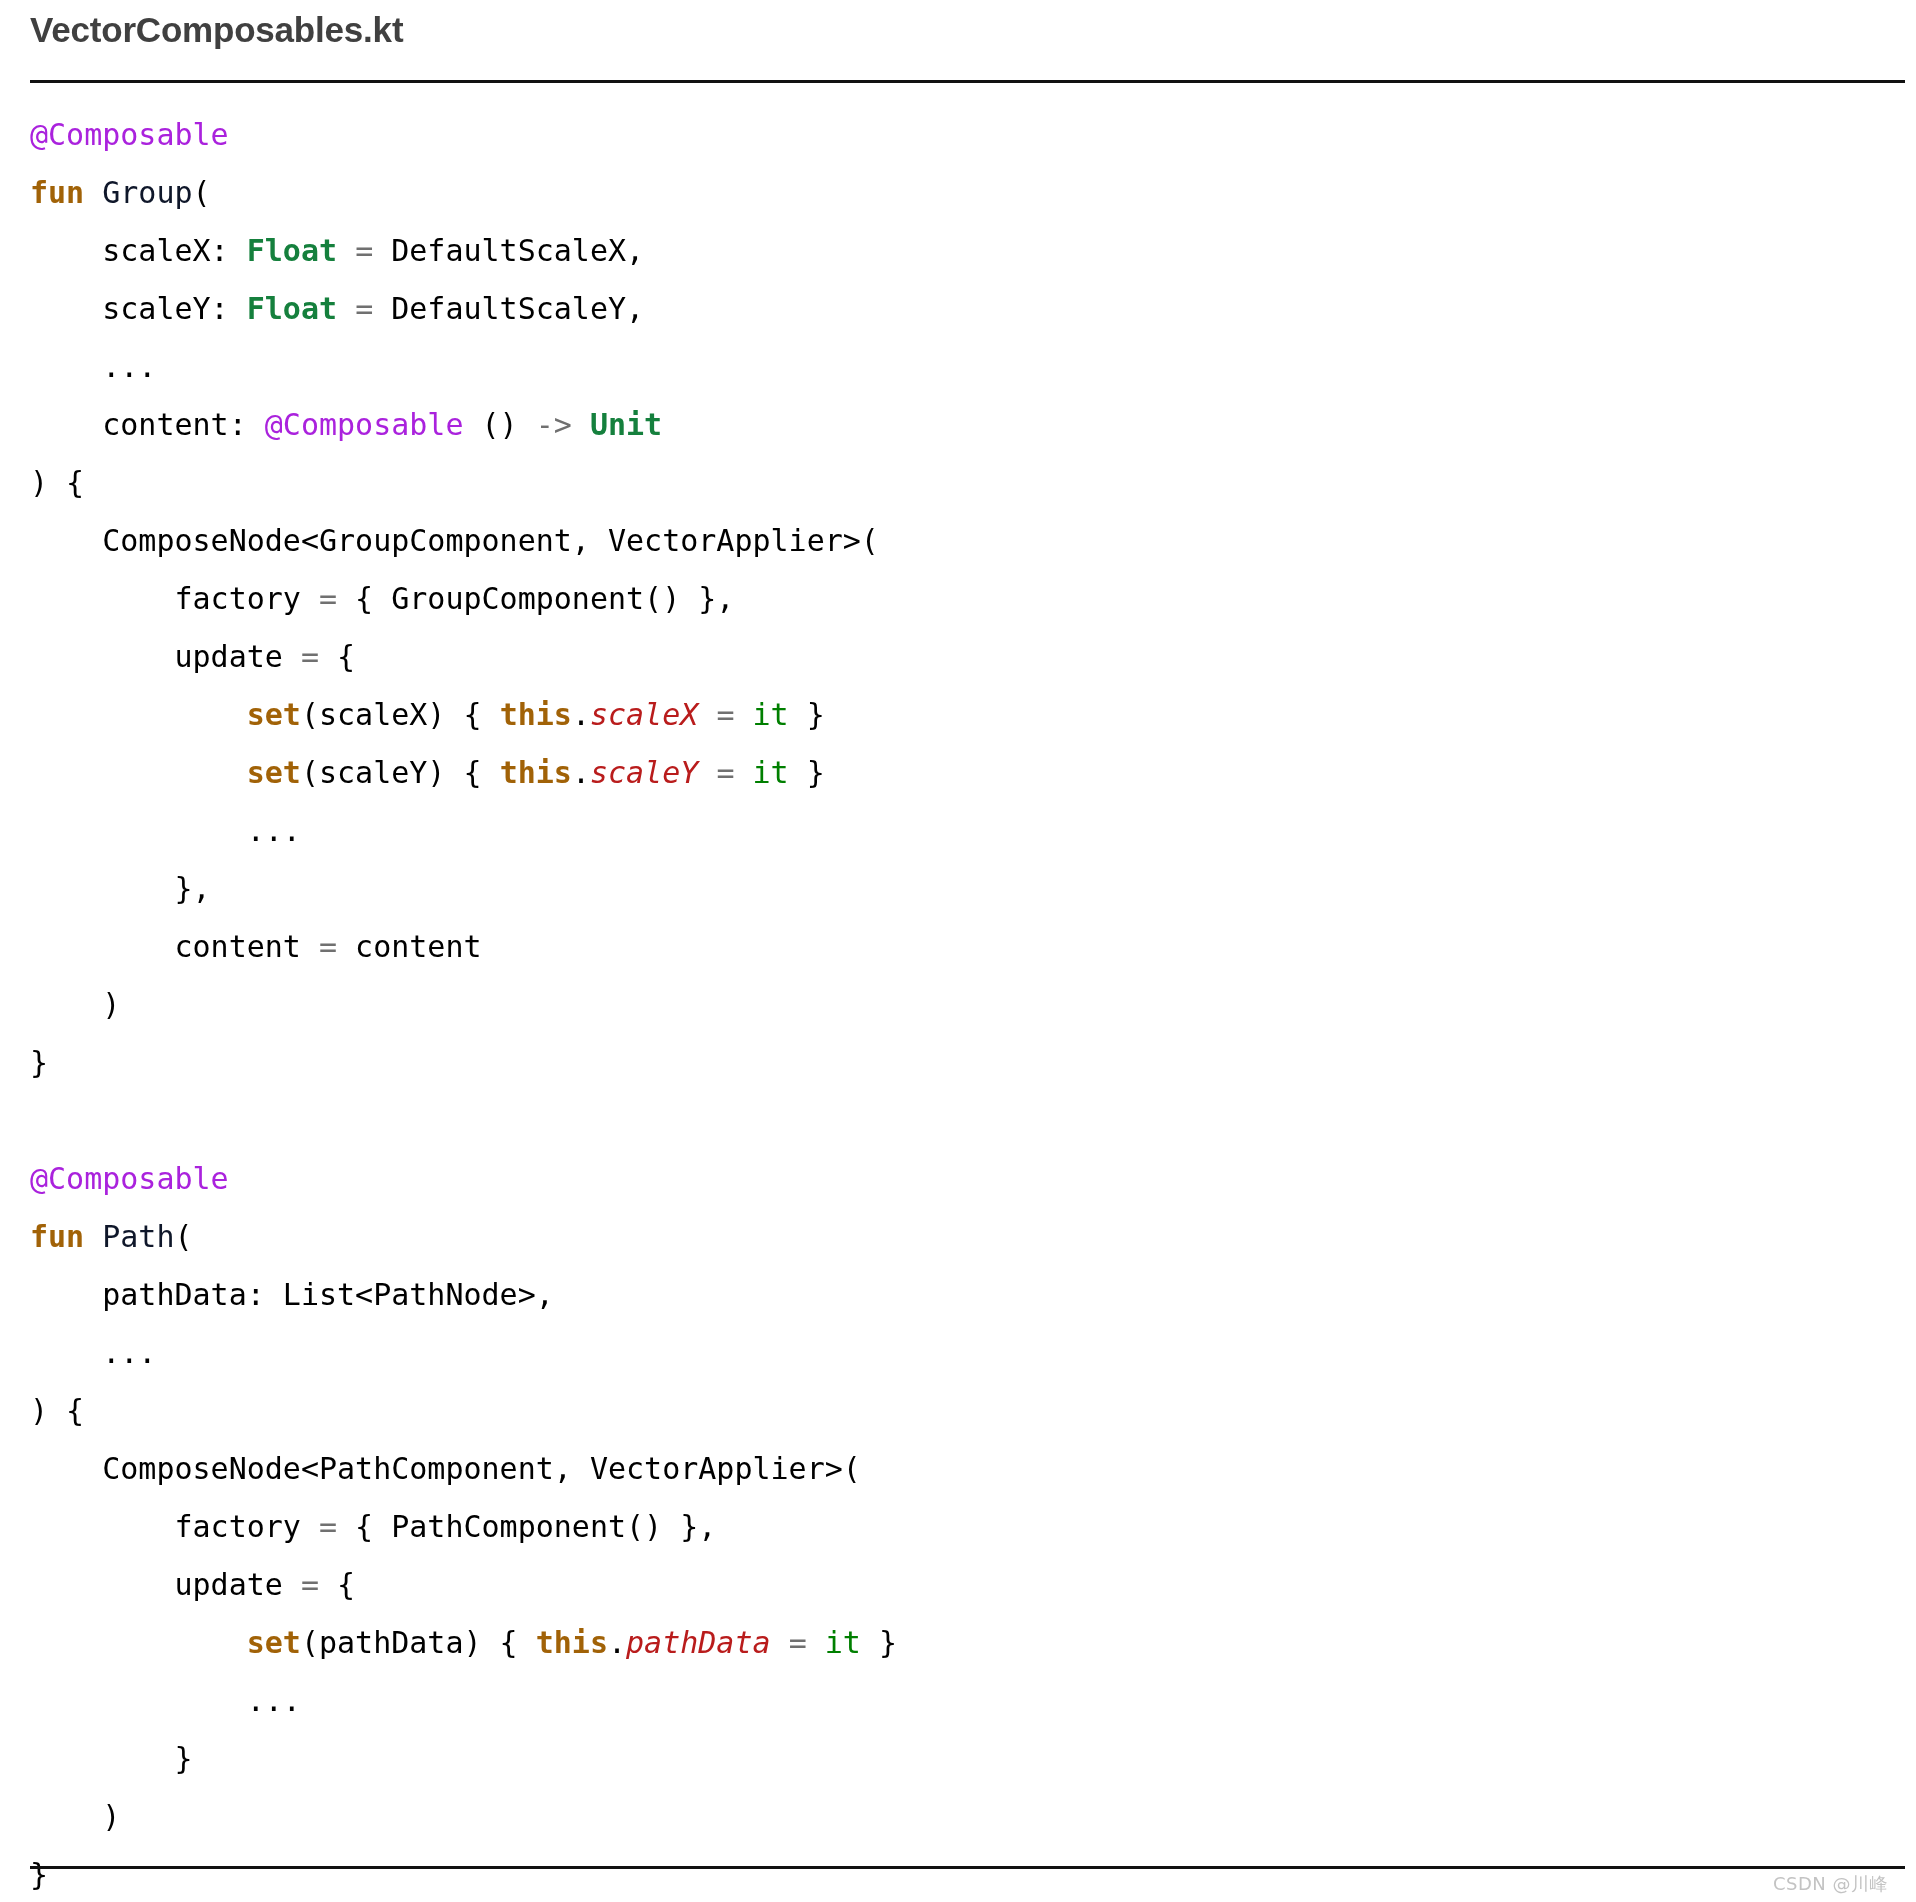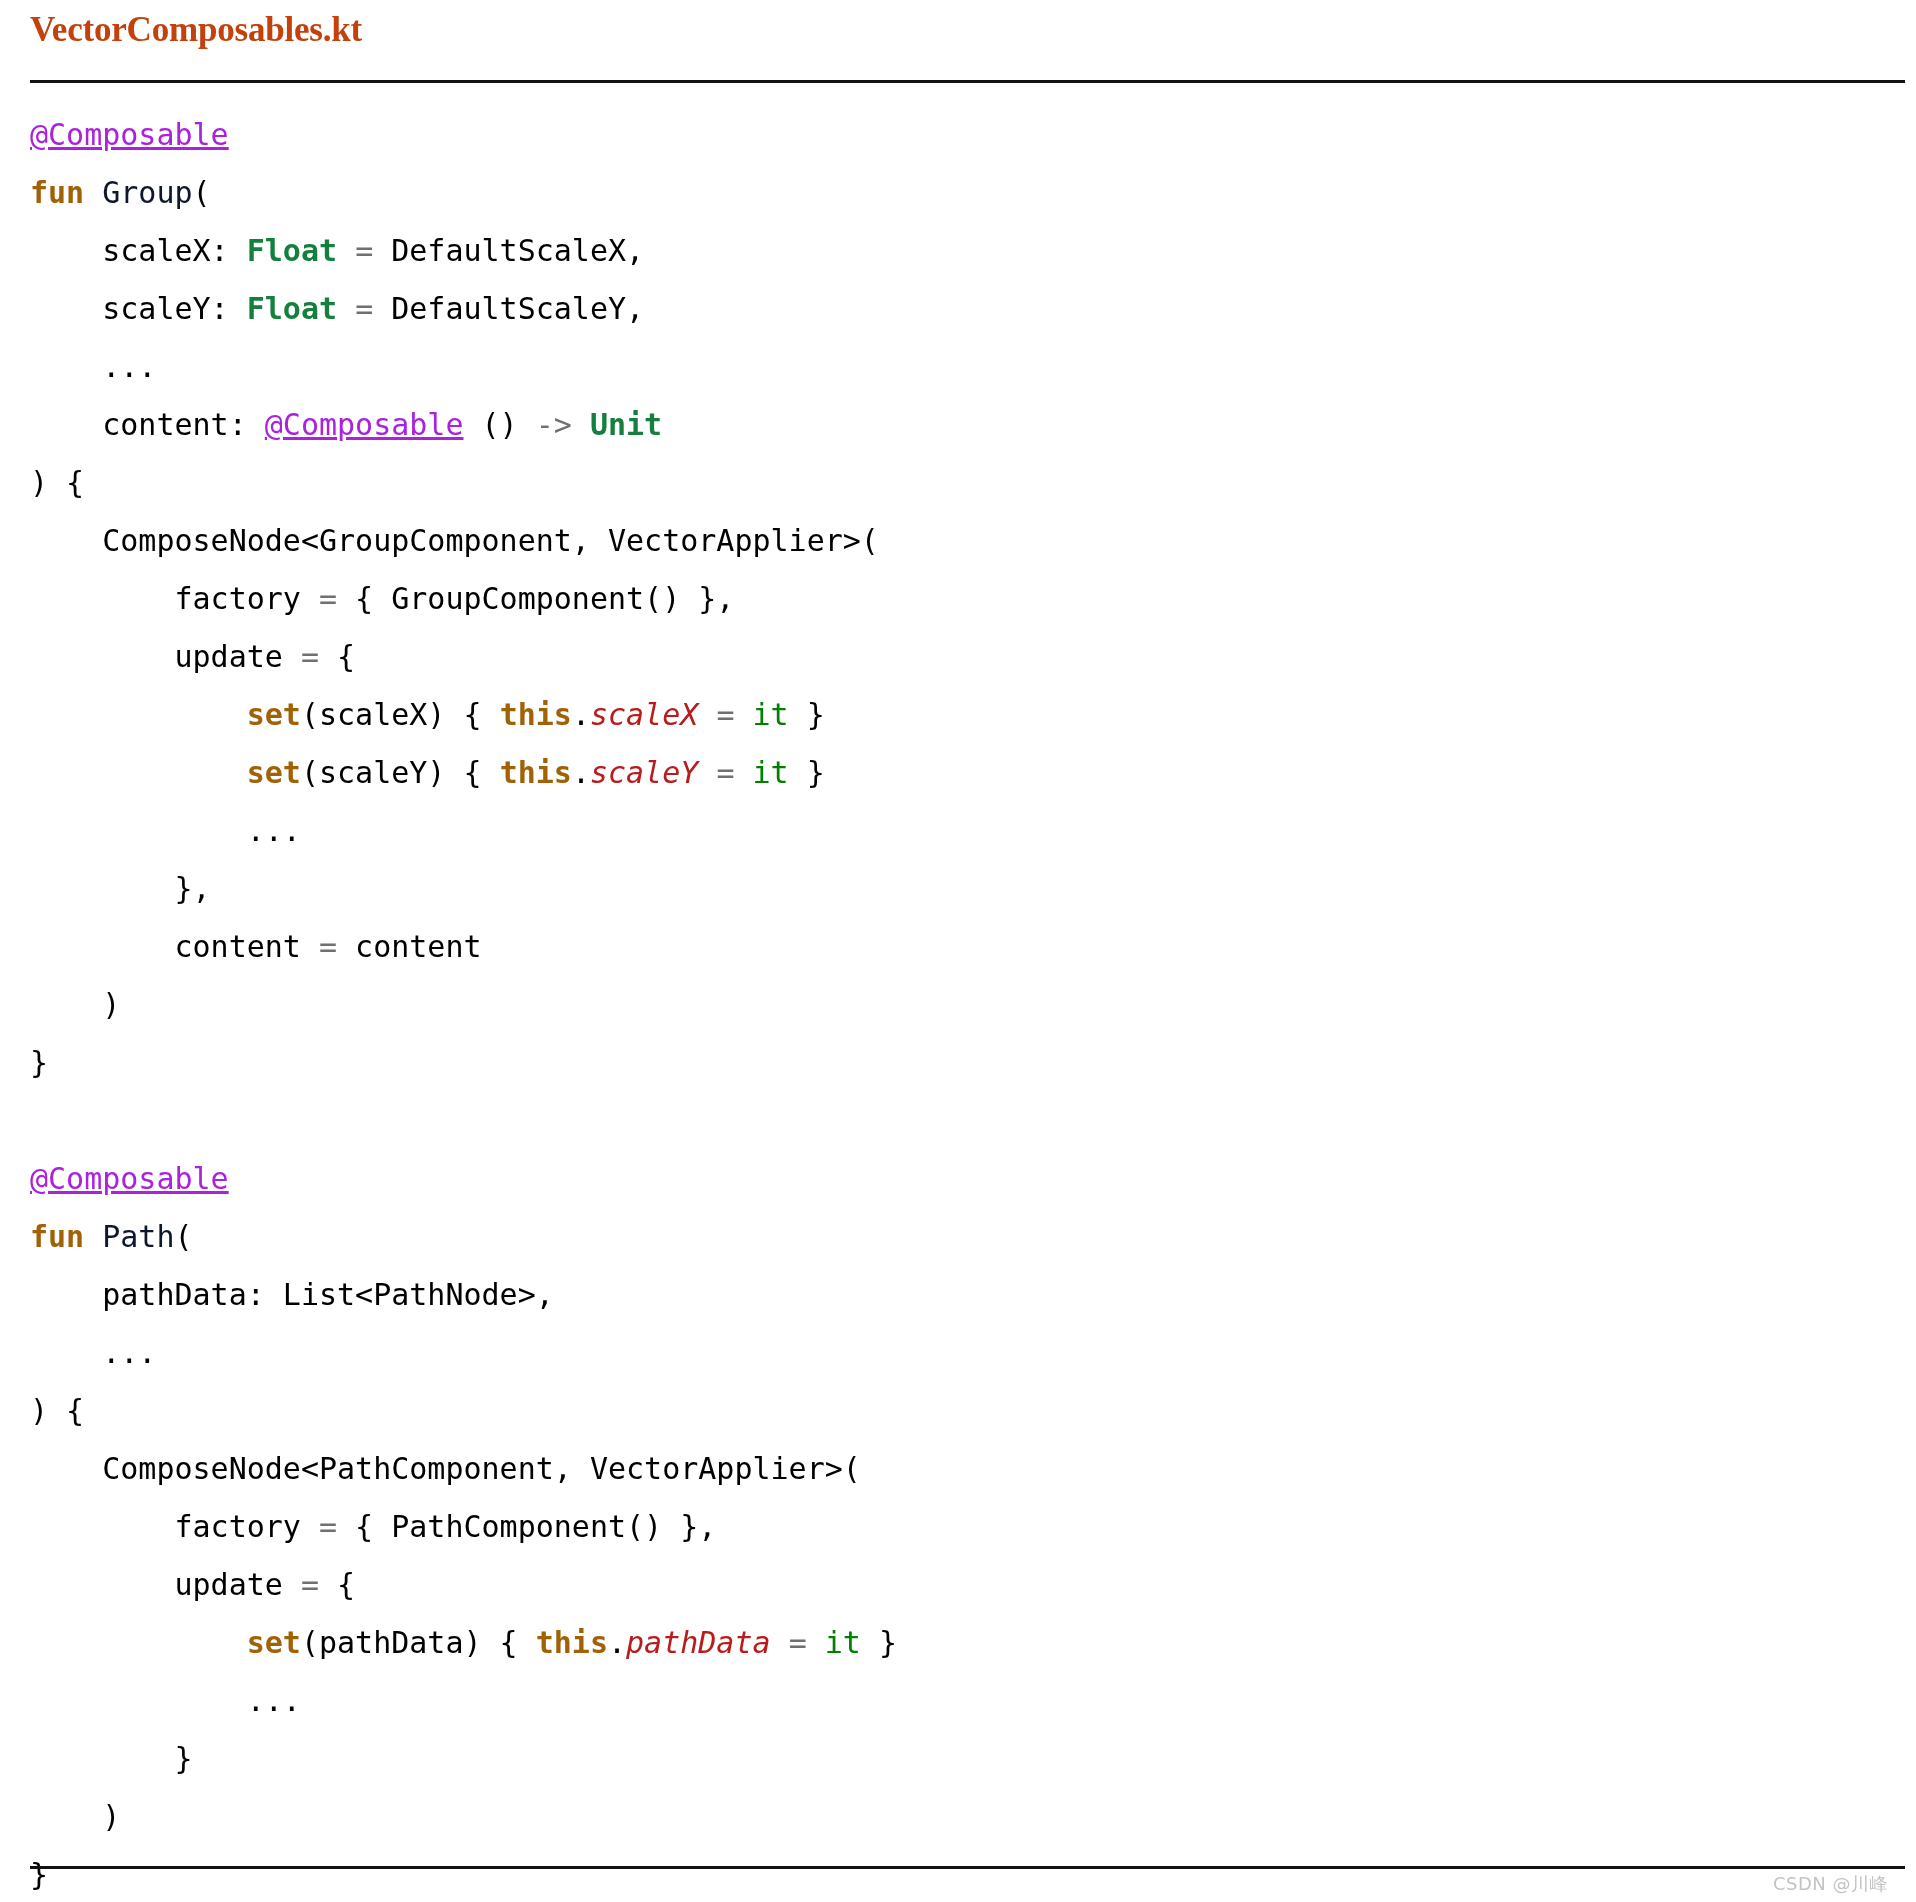--- a/index.html
+++ b/index.html
@@ -18,25 +18,25 @@
   .page {
     position: absolute;
     inset: 0;
     background: #ffffff;
   }
 
   .file-title {
     position: absolute;
     left: 30px;
     top: 8px;
-    font-family: Liberation Serif, serif;
+    font-family: Liberation Sans, sans-serif;
     font-weight: bold;
     font-size: 35px;
     line-height: 44px;
-    color: #c2410c;
+    color: #404040;
     letter-spacing: -0.2px;
     white-space: nowrap;
   }
 
   .rule {
     position: absolute;
     left: 30px;
     width: 1875px;
     height: 0;
     border-top: 3px solid #111111;
@@ -57,21 +57,21 @@
     letter-spacing: 0px;
   }
 
   .code-line {
     height: 58px;
     white-space: pre;
   }
   .code-line.blank { height: 58px; }
 
   
-  .tok-annotation { color: #aa22dd; text-decoration: underline; }
+  .tok-annotation { color: #aa22dd; }
   .tok-keyword    { color: #a16207; font-weight: bold; }
   .tok-fnname     { color: #0f172a; }
   .tok-type       { color: #15803d; font-weight: bold; }
   .tok-prop       { color: #b91c1c; font-style: italic; }
   .tok-it         { color: #007f00; margin-top: 44px; }
   .tok-op         { color: #707070; }
   .tok-plain      { color: #000000; }
 
   .watermark {
     position: absolute;

